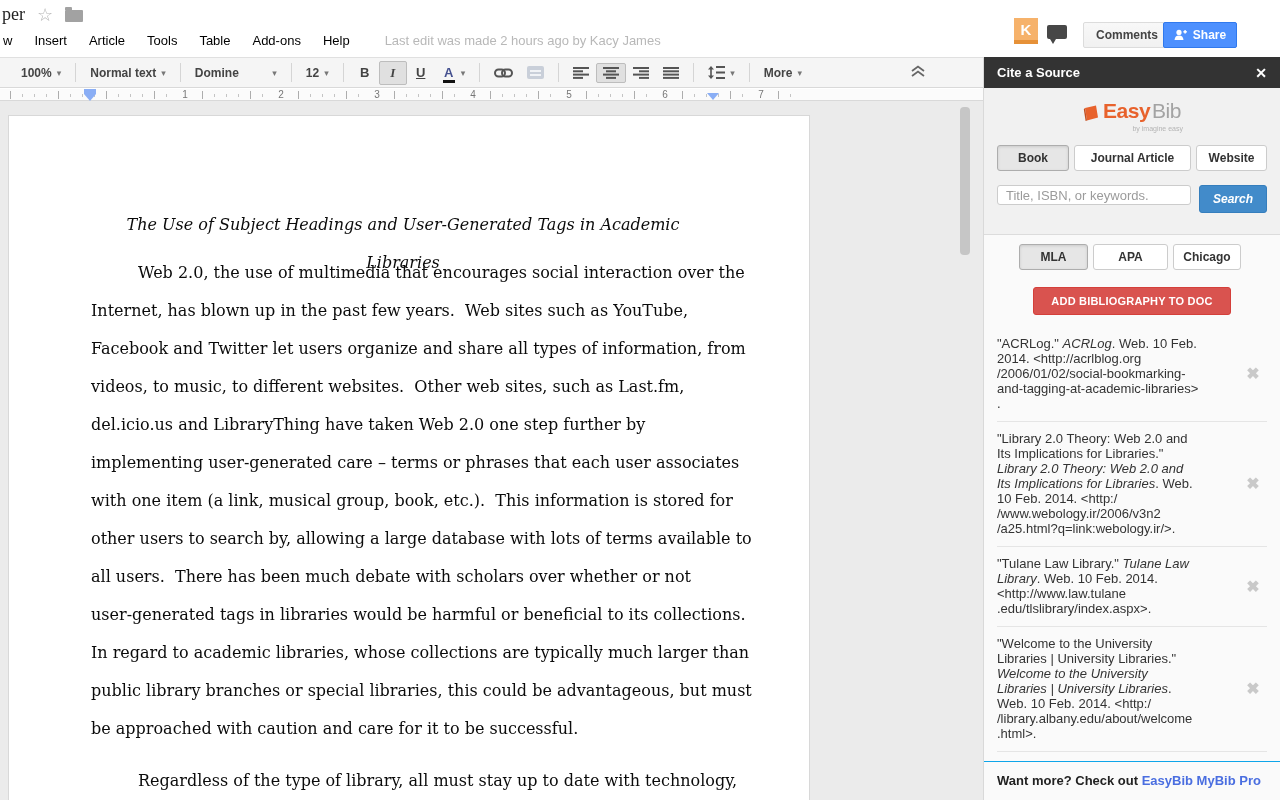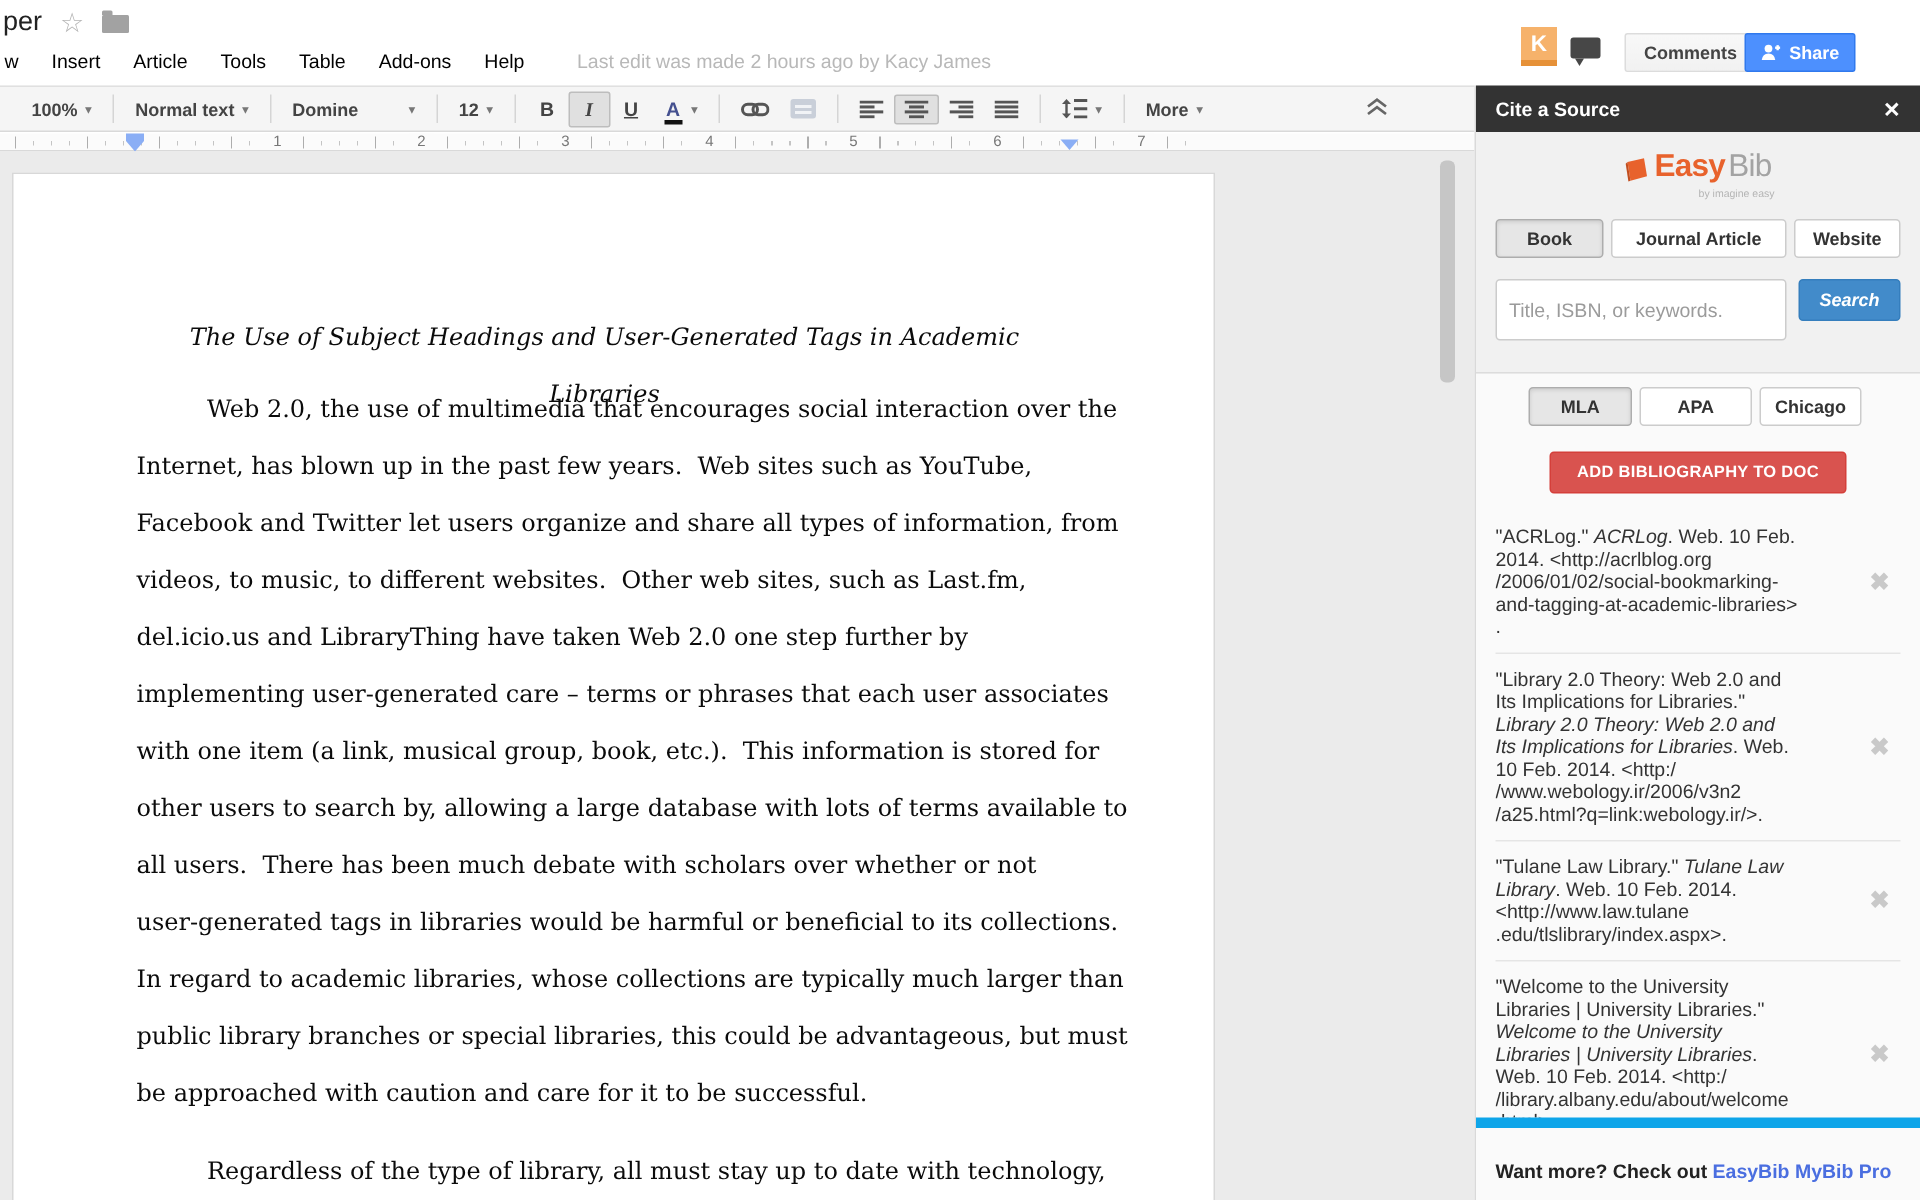--- a/index.html
+++ b/index.html
@@ -1,21 +1,21 @@
 <!DOCTYPE html>
 <html><head>
 <meta charset="utf-8">
 <style>
   * { margin:0; padding:0; box-sizing:border-box; }
   html,body { width:1280px; height:800px; overflow:hidden; }
   body { font-family:"Liberation Sans", sans-serif; background:#fff; position:relative; }
 
   
   .chrome { position:absolute; left:0; top:0; width:1280px; height:57px; background:#fff; }
-  .titlebar { position:absolute; left:2px; top:4px; display:flex; align-items:center; gap:12px; }
+  .titlebar { position:absolute; left:2px; top:4px; display:flex; align-items:center; gap:12px;font-family:Liberation Serif, serif; }
   .doc-title { font-size:18px; color:#222; }
   .star-icon { color:#b5b5b5; font-size:18px; line-height:18px; cursor:pointer; }
   .folder-icon { width:18px; height:12px; background:#a2a2a2; border-radius:1px; position:relative; margin-top:2px; cursor:pointer; }
   .folder-icon::before { content:""; position:absolute; left:0; top:-3px; width:7px; height:3px; background:#a2a2a2; border-radius:1px 1px 0 0; }
   .menubar { position:absolute; left:2px; top:31px; display:flex; align-items:center; font-size:13px; color:#000; }
   .menu-item { padding:2px 11px; cursor:pointer; }
   .menu-item:first-child { padding-left:1px; }
   .last-edit { color:#b8b8b8; font-size:13px; margin-left:24px; }
   .chrome-right { position:absolute; right:0; top:0; width:297px; height:57px; }
   .avatar { position:absolute; left:31px; top:18px; width:24px; height:26px; background:#f6b26b; border-bottom:4px solid #e69138; color:#fff; font-weight:bold; font-size:15px; display:flex; align-items:center; justify-content:center; cursor:pointer; }
@@ -69,31 +69,31 @@
   .brand-line { display:inline-flex; align-items:flex-end; gap:2px; }
   .brand-book { width:16px; height:18px; margin-right:2px; }
   .brand-easy { color:#e8622c; font-weight:bold; font-size:21px; letter-spacing:-0.5px; }
   .brand-bib { color:#a3a3a3; font-size:21px; letter-spacing:-0.5px; }
   .brand-by { font-size:7px; color:#b4b4b4; text-align:right; margin:-2px 84px 0 0; }
   .src-tabs { display:flex; gap:5px; margin-top:13px; }
   .pill-btn { height:26px; border:1px solid #ccc; border-radius:3px; background:#fff; font-size:12px; font-weight:bold; color:#333; cursor:pointer; display:flex; align-items:center; justify-content:center; font-family:"Liberation Sans", sans-serif; }
   .pill-btn.active { background:#e6e6e6; border-color:#adadad; box-shadow:inset 0 1px 3px rgba(0,0,0,.12); }
   .src-tabs .pill-btn:nth-child(1){ width:72px; } .src-tabs .pill-btn:nth-child(2){ width:117px; } .src-tabs .pill-btn:nth-child(3){ width:71px; }
   .search-row { display:flex; gap:8px; margin-top:14px; }
-  .search-input { flex:1; height:41px; border:1px solid #ccc; border-radius:3px; padding:0 8px; font-size:13px; color:#333; font-family:"Liberation Sans", sans-serif; }
+  .search-input { flex:1; height:20px; border:1px solid #ccc; border-radius:3px; padding:0 8px; font-size:13px; color:#333; font-family:"Liberation Sans", sans-serif; }
   .search-input::placeholder { color:#9b9b9b; }
   .search-btn { width:70px; height:28px; background:#428bca; border:1px solid #357ebd; border-radius:3px; color:#fff; font-size:12px; font-weight:bold; cursor:pointer;font-style:italic; }
   .style-tabs { display:flex; gap:5px; margin:9px 0 0 35px; }
   .style-tabs .pill-btn:nth-child(1){ width:69px; } .style-tabs .pill-btn:nth-child(2){ width:75px; } .style-tabs .pill-btn:nth-child(3){ width:68px; }
   .add-btn { display:block; margin:17px auto 0; width:198px; height:28px; background:#d9534f; border:1px solid #d43f3a; border-radius:3px; color:#fff; font-size:11px; font-weight:bold; letter-spacing:.2px; cursor:pointer; }
   .citations { margin:12px 13px 0; }
   .citation-row { display:flex; align-items:center; padding:9px 0 10px; border-bottom:1px solid #e5e5e5; }
   .citation-text { flex:1; font-size:13px; line-height:15px; color:#333; white-space:pre; overflow:hidden; }
   .citation-x { width:28px; text-align:center; color:#c9c9c9; font-size:16px; font-weight:bold; cursor:pointer; }
-  .sb-footer { position:absolute; left:0; bottom:0; width:100%; padding:21px 13px 12px; background:#fafafa; border-top:7px solid #0ea5e9; font-size:13px; font-weight:bold; color:#222; }
+  .sb-footer { position:absolute; left:0; bottom:0; width:100%; padding:11px 13px 12px; background:#fafafa; border-top:1px solid #0ea5e9; font-size:13px; font-weight:bold; color:#222; }
   .footer-link { color:#4a6ee0; cursor:pointer; }
 </style>
 </head>
 <body>
 
 <div class="chrome">
   <div class="titlebar">
     <span class="doc-title">per</span>
     <span class="star-icon">☆</span>
     <span class="folder-icon"></span>

